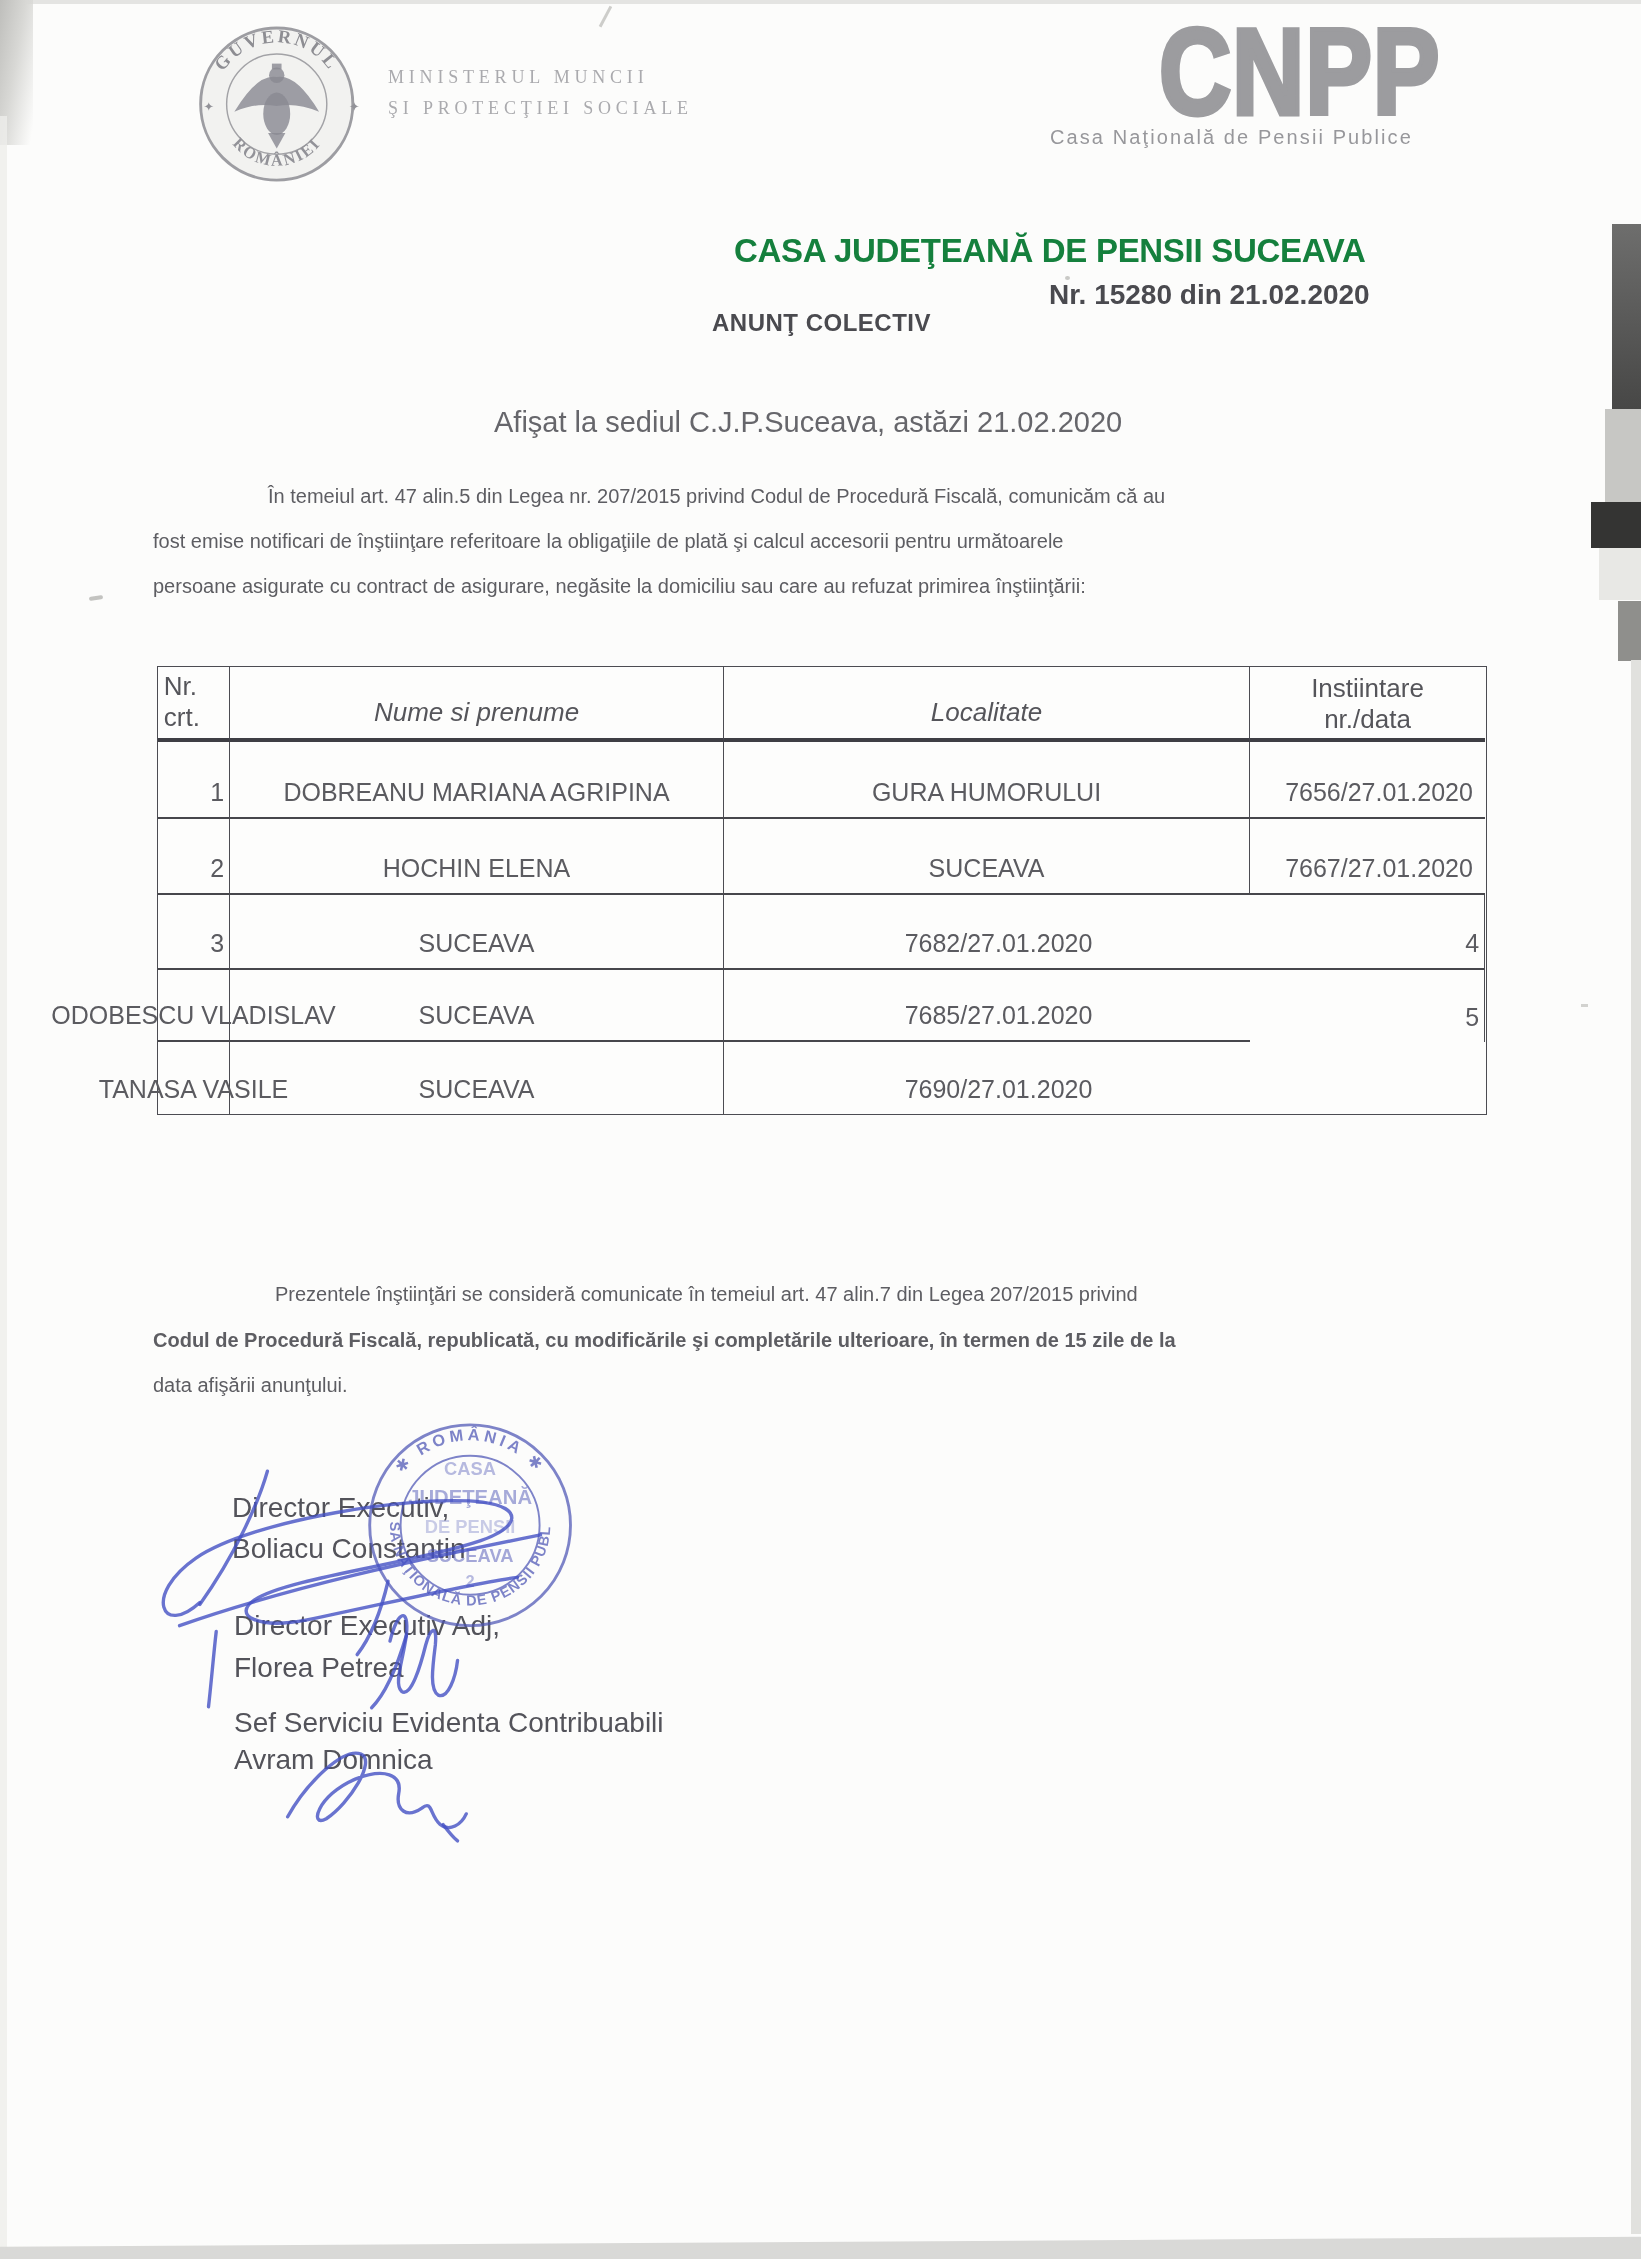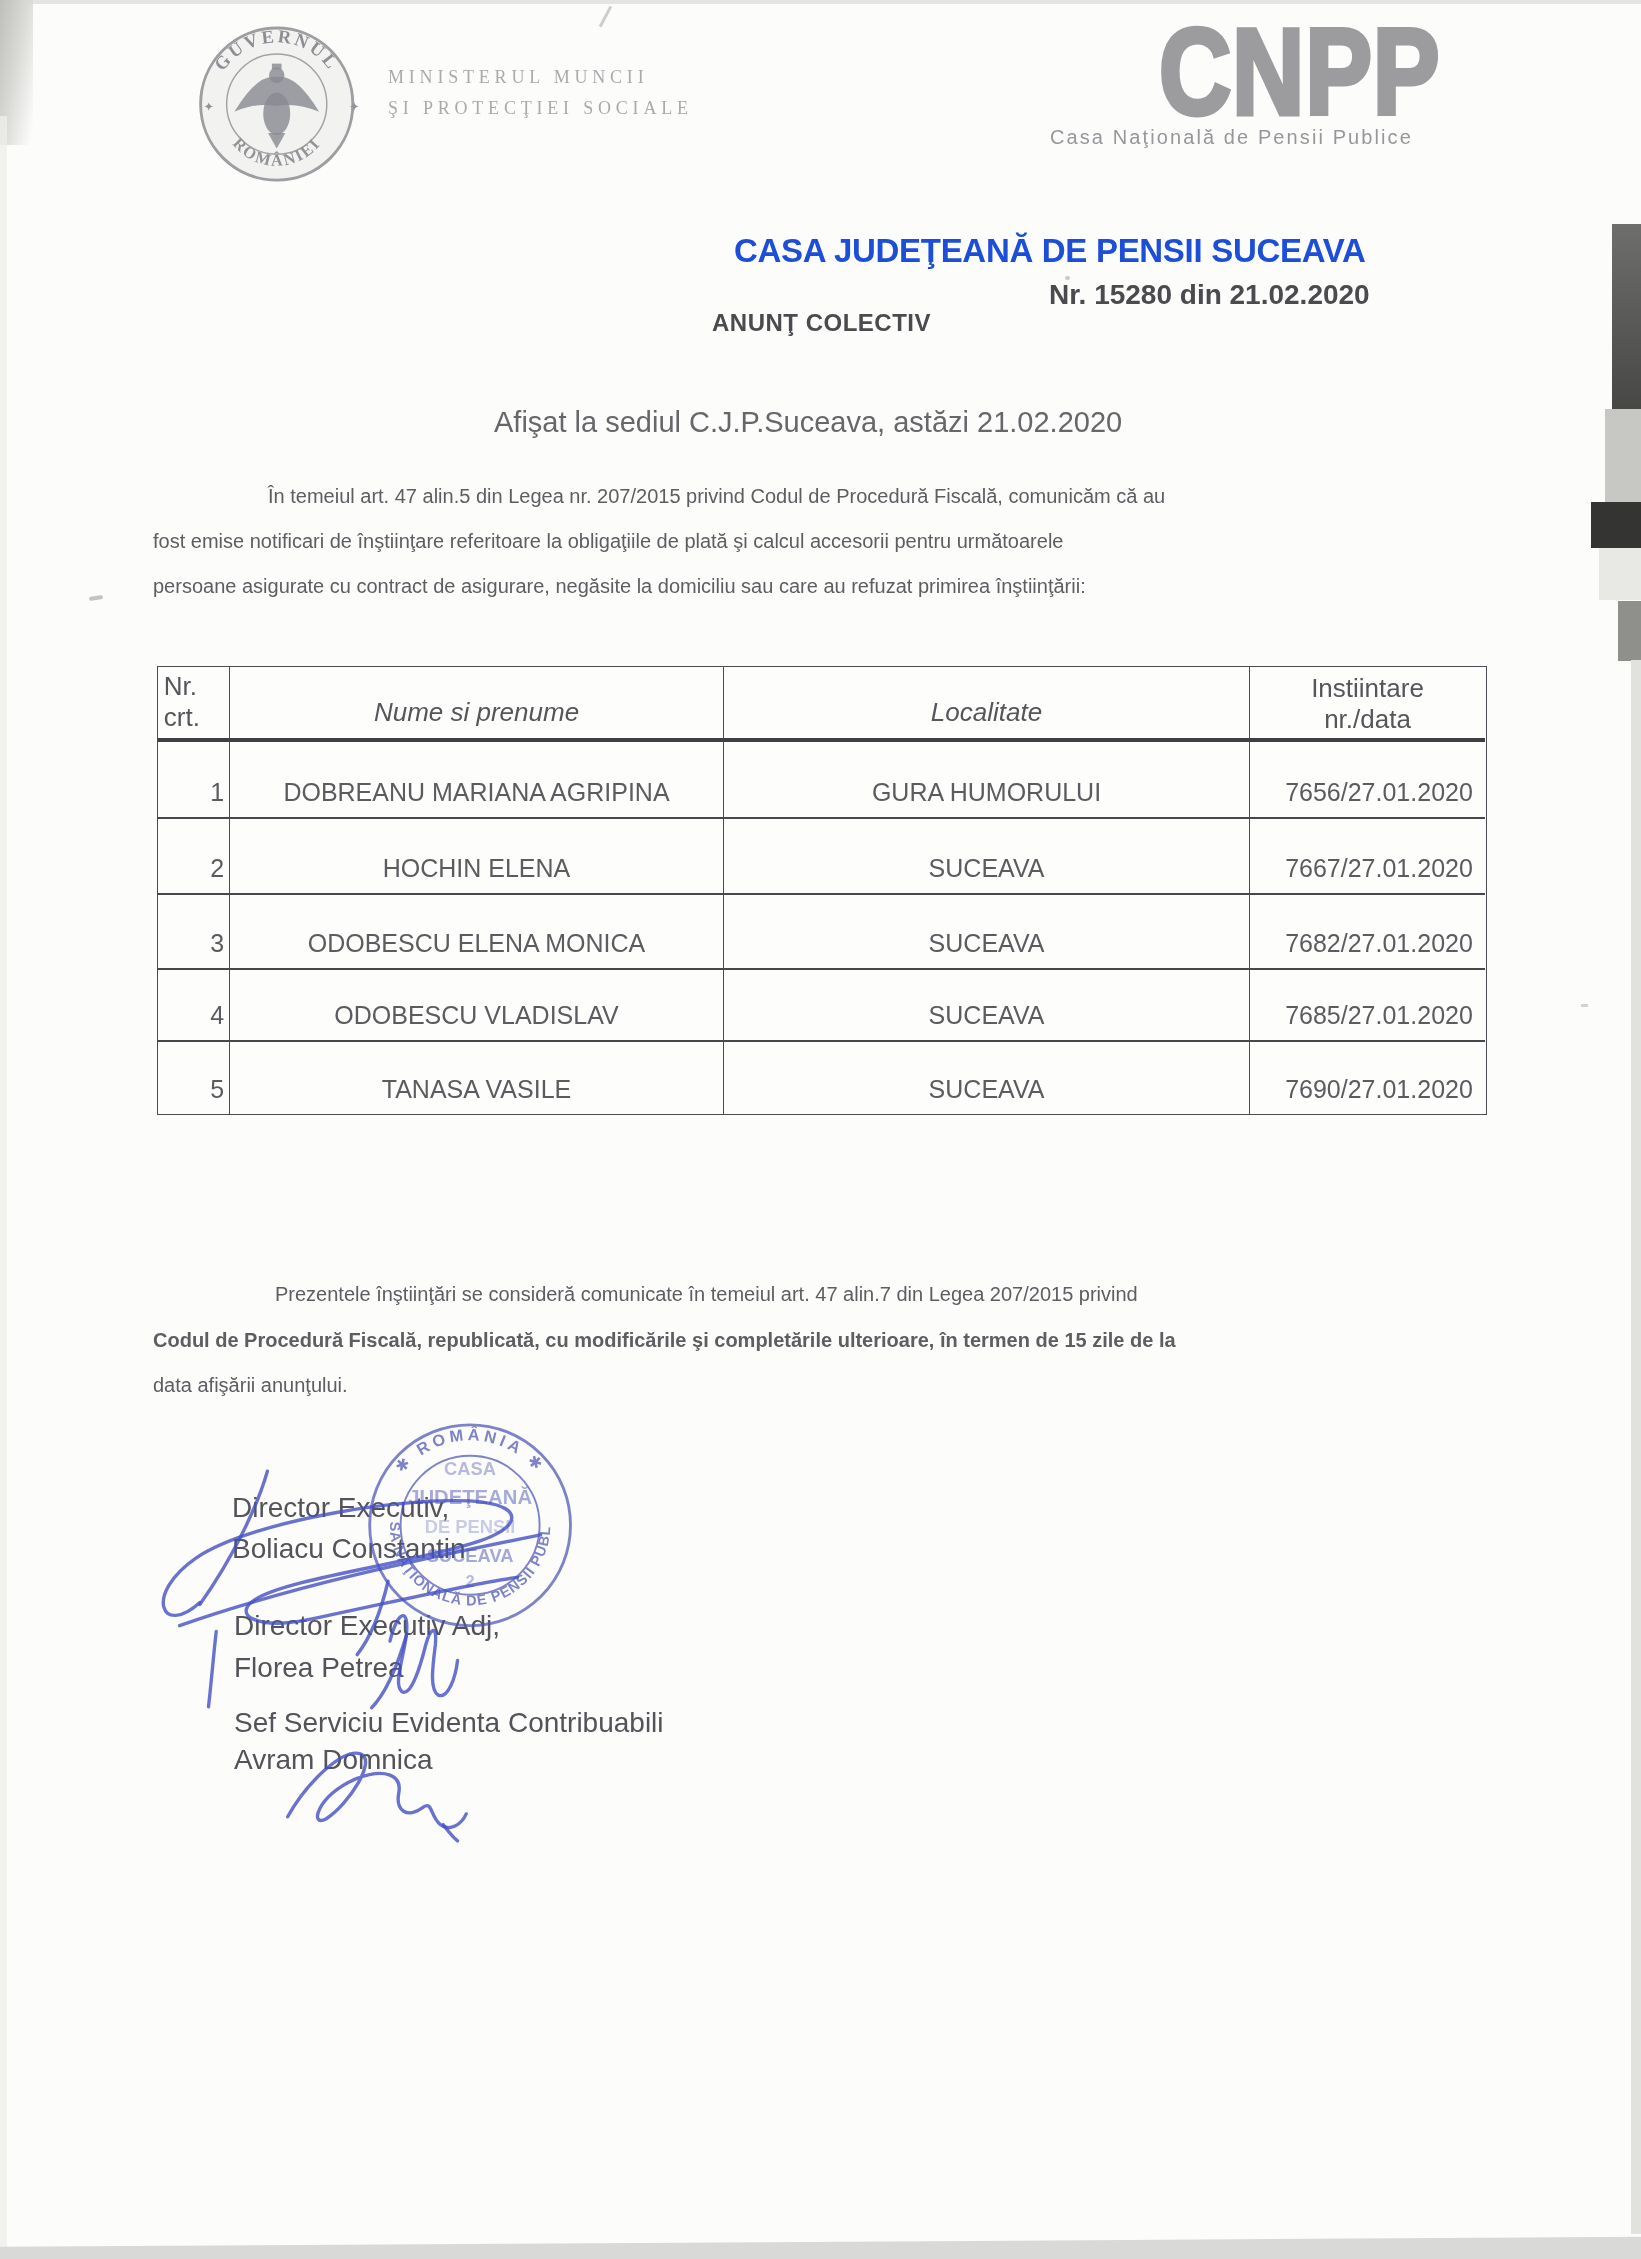--- a/index.html
+++ b/index.html
@@ -34,21 +34,21 @@
   .ministry{left:388px;top:62px;font-family:"Liberation Serif","DejaVu Serif",serif;
     font-size:18px;letter-spacing:4.8px;color:#a2a2a6;line-height:31px;opacity:.9;
     filter:blur(0.3px);}
   .cnpp{left:1159px;top:1.9px;font-size:122px;font-weight:700;color:#8f8f93;
     letter-spacing:1px;transform:scaleX(.82);transform-origin:left top;
     -webkit-text-stroke:4.8px #8f8f93;opacity:.88;filter:blur(0.4px);}
   .cnpp-sub{left:1050px;top:126px;font-size:20px;letter-spacing:2.1px;color:#97979b;
     filter:blur(0.3px);}
 
   
-  .doc-institution{left:734px;top:232px;font-size:33px;font-weight:700;color:#1d4ed8;letter-spacing:-0.3px;}
+  .doc-institution{left:734px;top:232px;font-size:33px;font-weight:700;color:#15803d;letter-spacing:-0.3px;}
   .doc-number{left:1049px;top:279px;font-size:28px;font-weight:700;color:#4a4a4f;}
   .doc-title{left:712px;top:309px;font-size:24px;font-weight:700;color:#4a4a4f;letter-spacing:0.5px;}
   .posted{left:494px;top:406px;font-size:29px;color:#66666b;}
 
   
   .para{font-size:20px;color:#5d5d62;}
   .i1{left:268px;top:485px;}
   .i2{left:153px;top:530px;}
   .i3{left:153px;top:575px;}
   .c1{left:275px;top:1283px;}
@@ -166,21 +166,20 @@
     <div class="cell td-mid">DOBREANU MARIANA AGRIPINA</div>
     <div class="cell td-mid">GURA HUMORULUI</div>
     <div class="cell td-ref lastcol">7656/27.01.2020</div>
 
     <div class="cell td-nr">2</div>
     <div class="cell td-mid">HOCHIN ELENA</div>
     <div class="cell td-mid">SUCEAVA</div>
     <div class="cell td-ref lastcol">7667/27.01.2020</div>
 
     <div class="cell td-nr">3</div>
-    <div class="cell td-mid">ODOBESCU ELENA MONICA</div>
     <div class="cell td-mid">SUCEAVA</div>
     <div class="cell td-ref lastcol">7682/27.01.2020</div>
 
     <div class="cell td-nr">4</div>
     <div class="cell td-mid">ODOBESCU VLADISLAV</div>
     <div class="cell td-mid">SUCEAVA</div>
     <div class="cell td-ref lastcol">7685/27.01.2020</div>
 
     <div class="cell td-nr lastrow">5</div>
     <div class="cell td-mid lastrow">TANASA VASILE</div>

